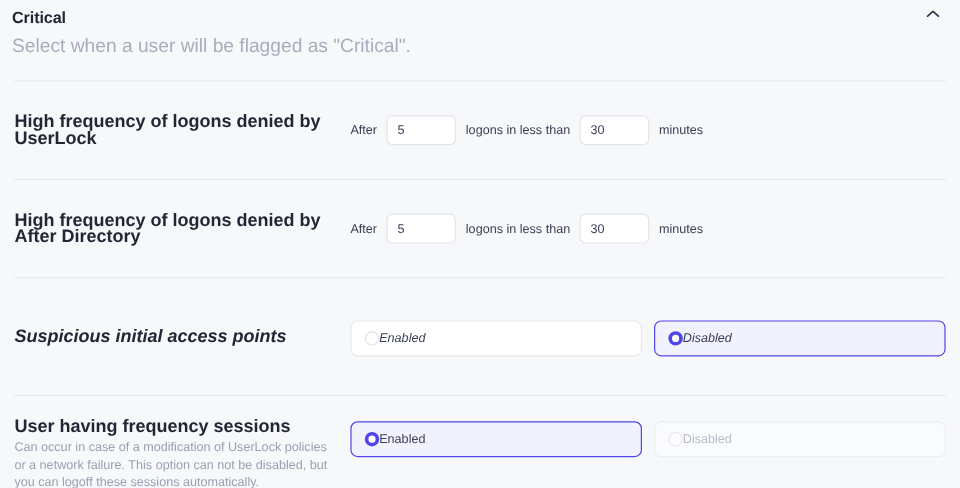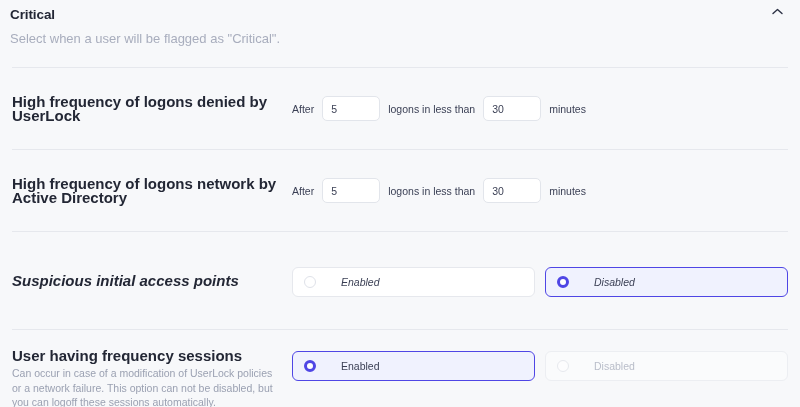--- a/index.html
+++ b/index.html
@@ -27,21 +27,21 @@
   }
   .panel-title {
     font-size: 13.5px;
     font-weight: bold;
     color: #232735;
     letter-spacing: -0.1px;
     margin: 0;
     line-height: 16px;
   }
   .panel-subtitle {
-    font-size: 13px;
+    font-size: 16px;
     color: #a8adbd;
     margin: 9px 0 0 0;
     line-height: 13px;
   }
   .collapse-btn {
     position: absolute;
     top: 3px;
     right: 14px;
     width: 18px;
     height: 16px;
@@ -113,21 +113,21 @@
   .toggle-opt {
     flex: 1;
     height: 30px;
     box-sizing: border-box;
     border: 1px solid #e6e8ed;
     border-radius: 6px;
     background: #ffffff;
     display: flex;
     align-items: center;
     padding: 0 11px;
-    gap: 25px;
+    gap: 0;
     cursor: pointer;
     font-size: 10.5px;
     color: #3a3f54;
   }
   .toggle-opt.selected {
     border: 1.5px solid #4f46e5;
     background: #f0f2fe;
   }
   .toggle-opt.is-disabled {
     background: #fafbfc;
@@ -190,21 +190,21 @@
       <span class="freq-text">logons in less than</span>
       <input class="num-input" type="text" value="30" style="">
       <span class="freq-text">minutes</span>
     </div>
   </div>
 
   <div class="divider"></div>
 
   <div class="row sec-b">
     <div class="row-label-col">
-      <div class="row-label">High frequency of logons network by Active Directory</div>
+      <div class="row-label">High frequency of logons denied by After Directory</div>
     </div>
     <div class="freq-controls">
       <span class="freq-text">After</span>
       <input class="num-input" type="text" value="5" style="">
       <span class="freq-text">logons in less than</span>
       <input class="num-input" type="text" value="30" style="">
       <span class="freq-text">minutes</span>
     </div>
   </div>
 

